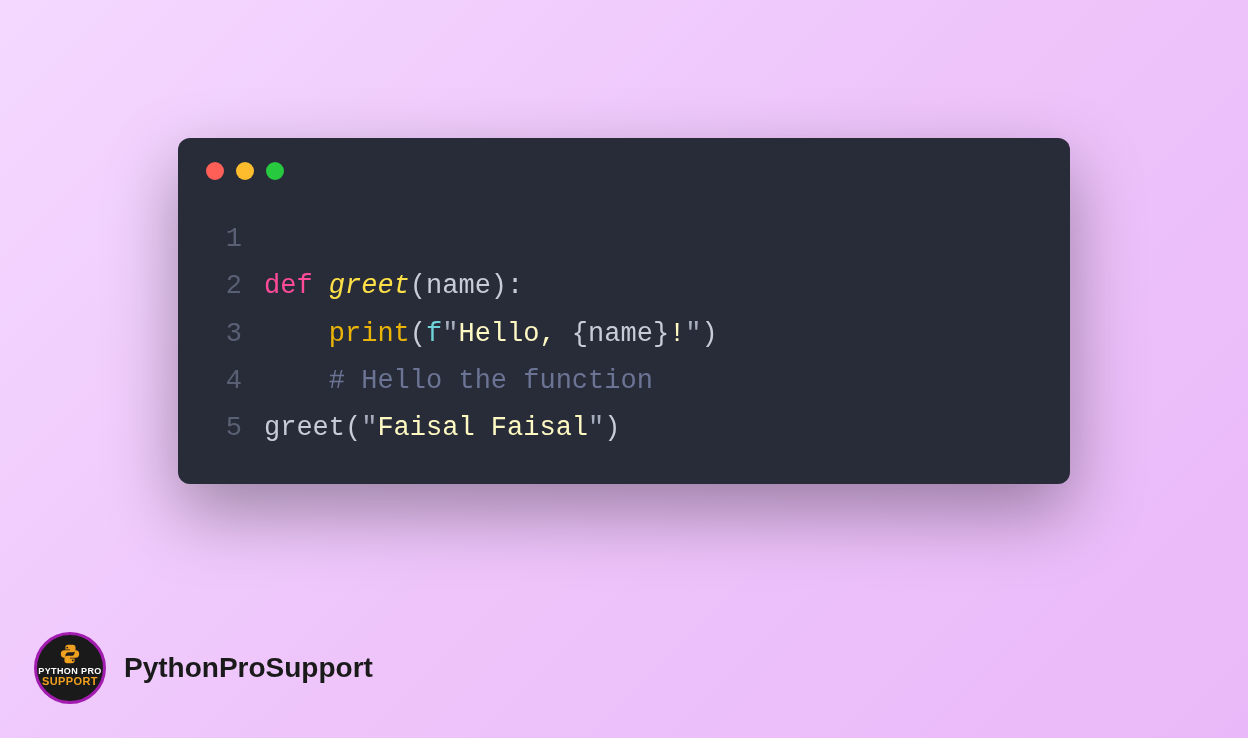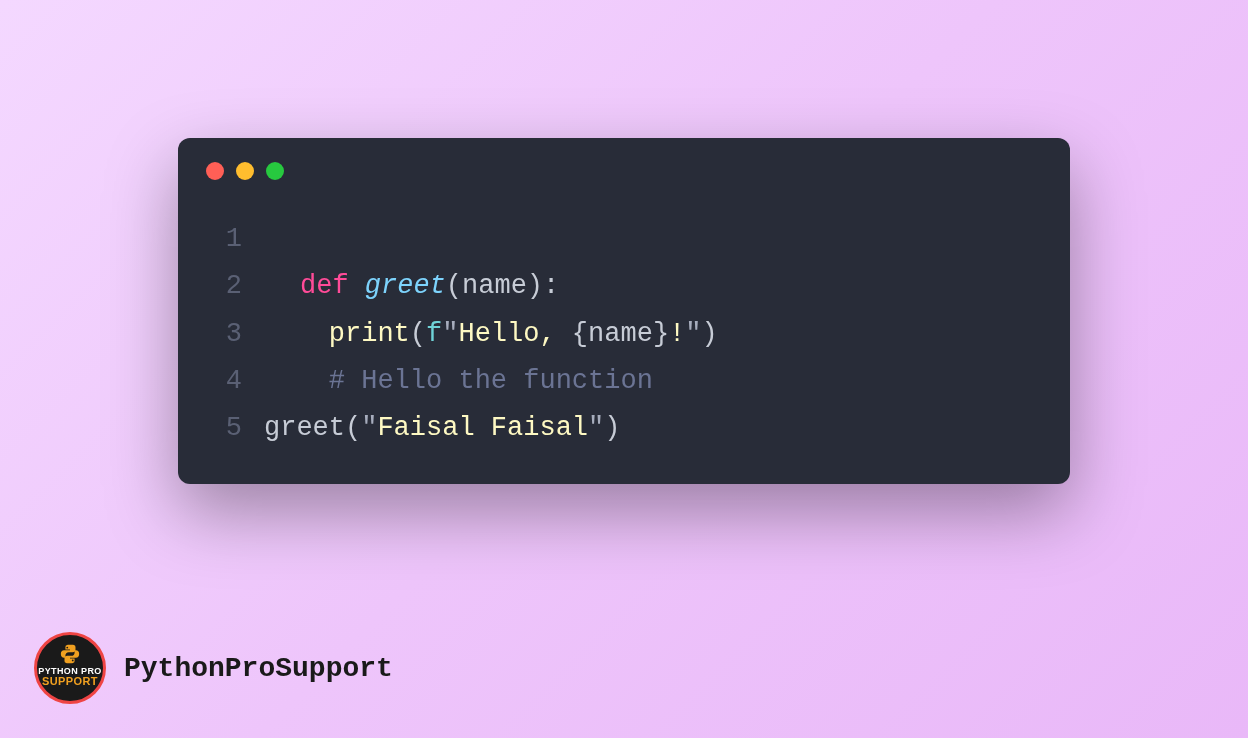--- a/index.html
+++ b/index.html
@@ -47,46 +47,46 @@
   }
   .ln {
     width: 36px;
     text-align: right;
     color: #5a6074;
     margin-right: 22px;
     user-select: none;
     flex-shrink: 0;
   }
   .tok-comment { color: #6b7494; }
-  .tok-keyword { color: #ff4b98; margin-left: 36px; }
-  .tok-funcdef { color: #7dd3fc; font-style: italic; }
+  .tok-keyword { color: #ff4b98; }
+  .tok-funcdef { color: #fde047; font-style: italic; }
   .tok-param   { color: #c7ccd6; }
   .tok-punc    { color: #c7ccd6; }
   .tok-default { color: #c7ccd6; margin-top: 28px; }
-  .tok-builtin { color: #fef9c3; }
+  .tok-builtin { color: #eab308; }
   .tok-fprefix { color: #6fd3d8; }
   .tok-string  { color: #fef9c3; }
   .tok-strquote{ color: #a7adbd; }
   .tok-brace   { color: #c7ccd6; }
   .tok-var     { color: #c7ccd6; }
 
   .footer {
     position: absolute;
     left: 34px;
     bottom: 34px;
     display: flex;
     align-items: center;
     gap: 18px;
   }
   .logo {
     width: 72px;
     height: 72px;
     border-radius: 50%;
     background: #1a1a1a;
-    border: 3px solid #ef4444;
+    border: 3px solid #a21caf;
     display: flex;
     flex-direction: column;
     align-items: center;
     justify-content: center;
     position: relative;
     overflow: hidden;
   }
   .logo-icon {
     width: 22px;
     height: 22px;
@@ -101,21 +101,21 @@
     text-align: center;
     color: #fff;
     letter-spacing: 0.4px;
     margin-top: 2px;
   }
   .logo-text .sub {
     font-size: 11px;
     color: #f0a020;
   }
   .brand-name {
-    font-family: Liberation Mono, monospace;
+    font-family: Liberation Sans, sans-serif;
     font-weight: 700;
     font-size: 28px;
     color: #1a1a1a;
   }
 </style>
 </head>
 <body>
 
 <div class="code-window">
   <div class="titlebar">

